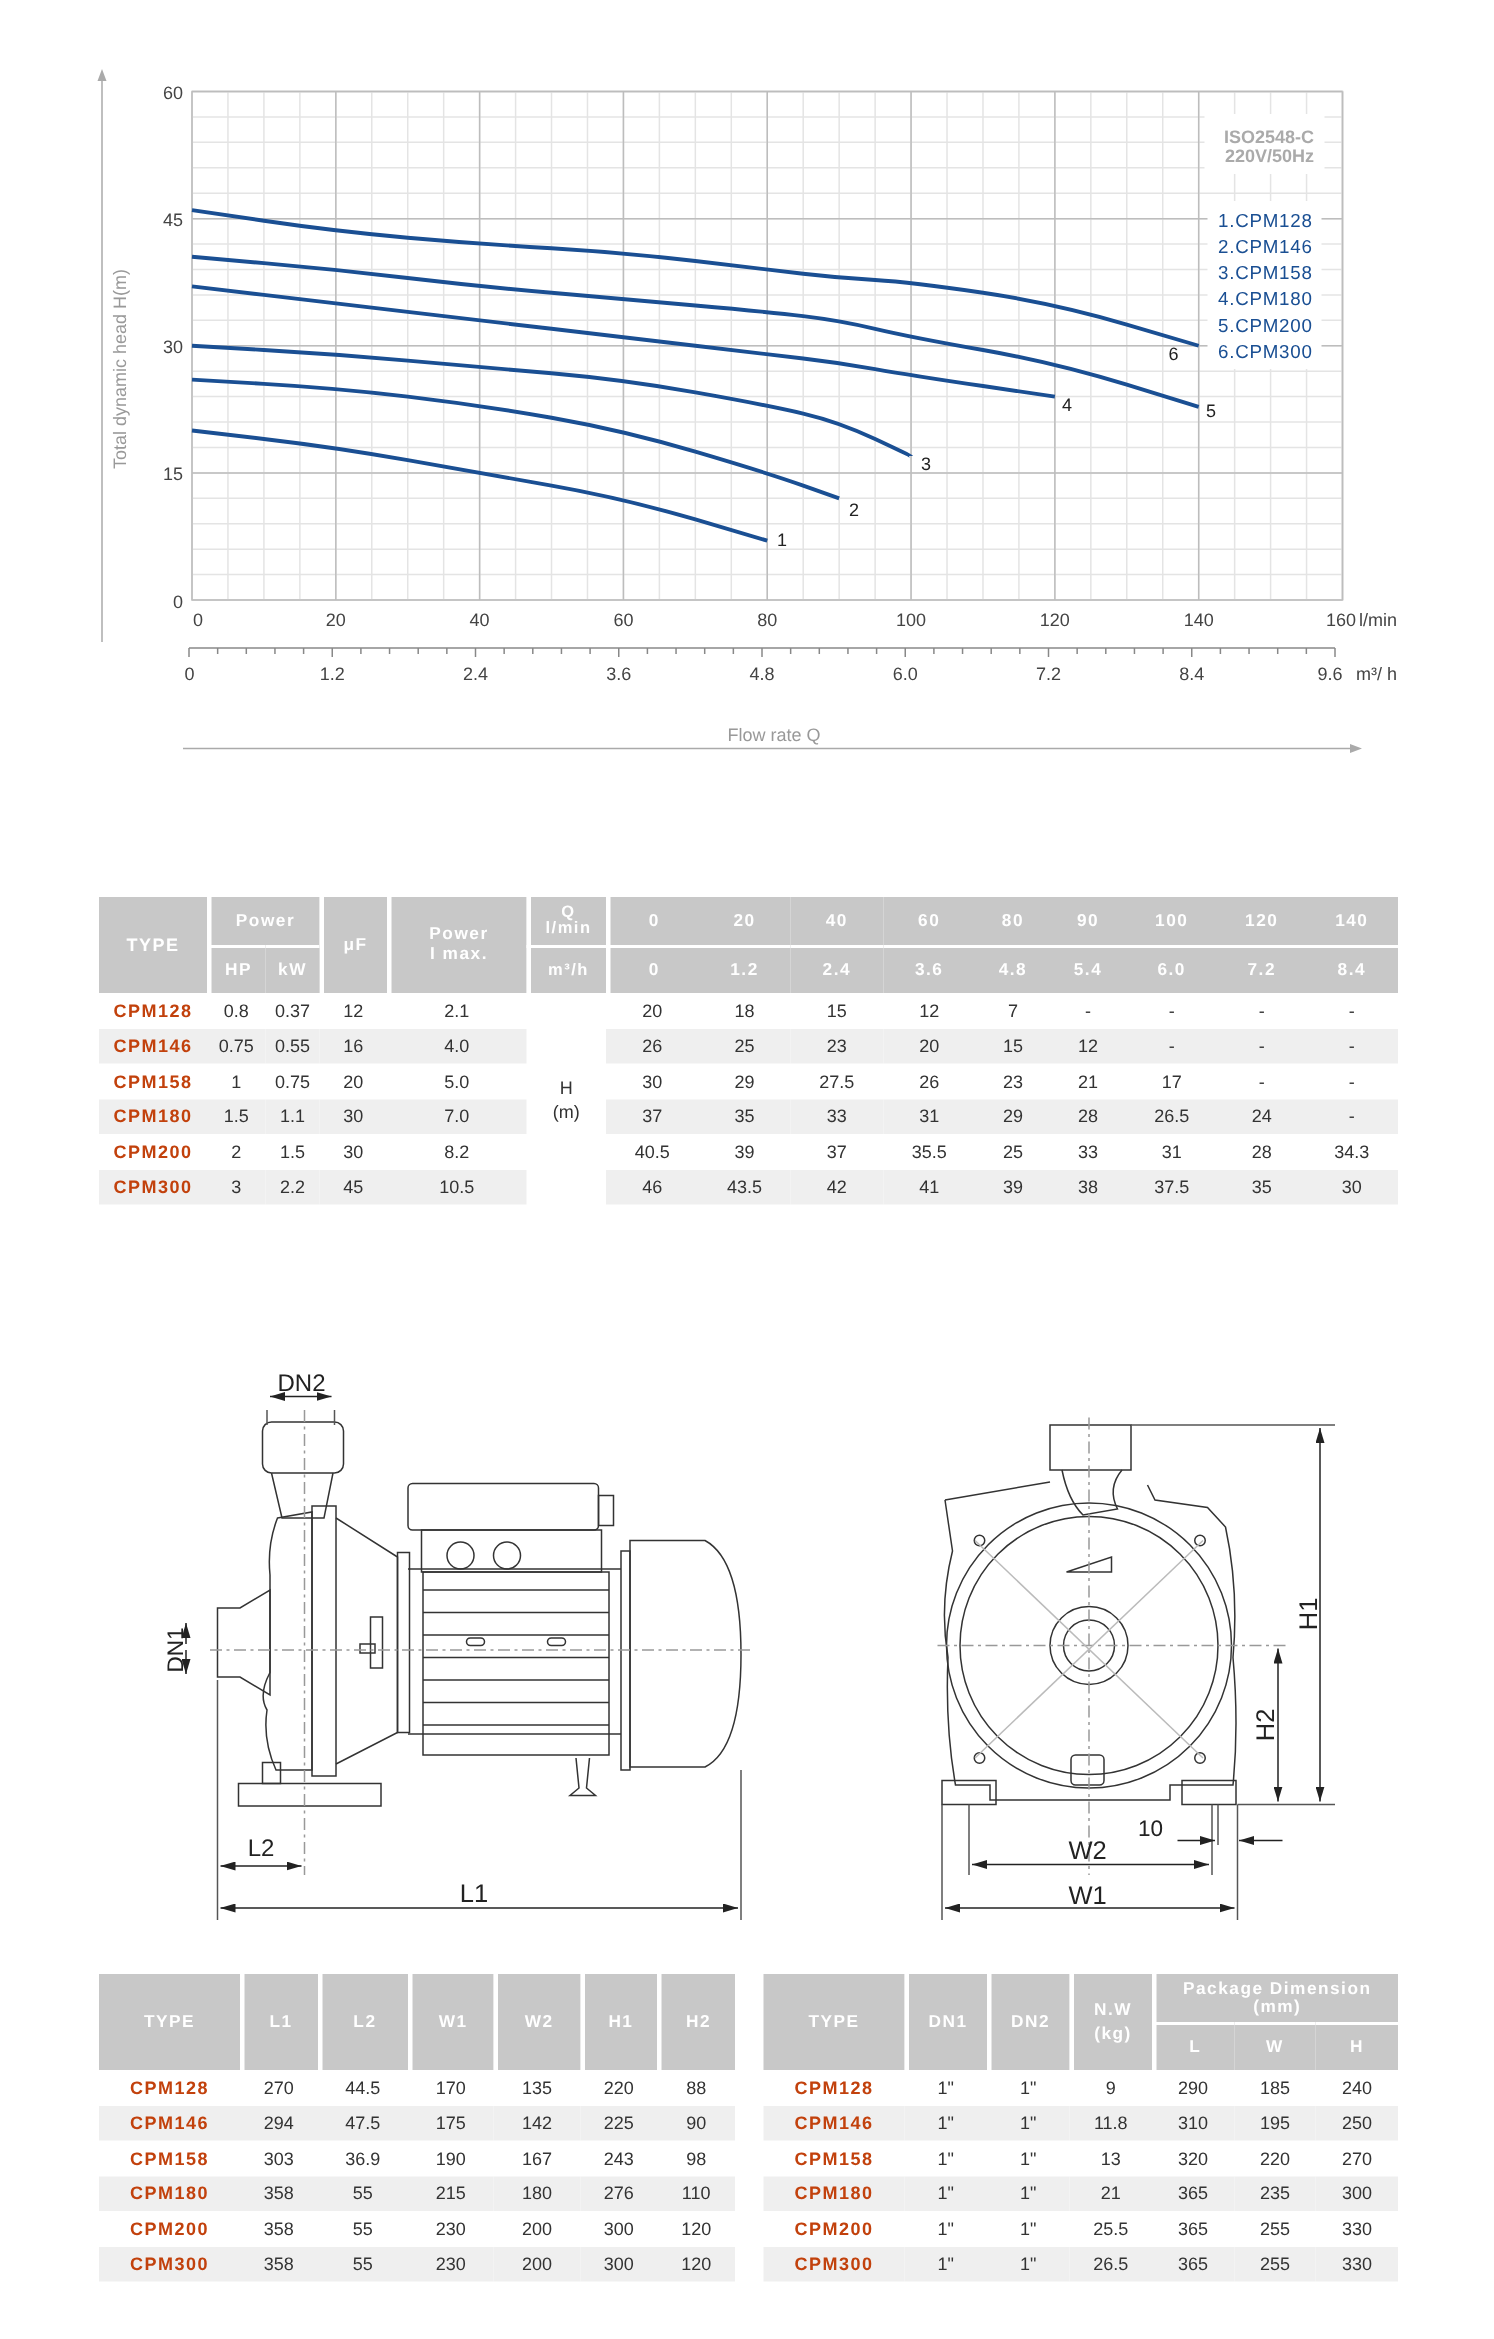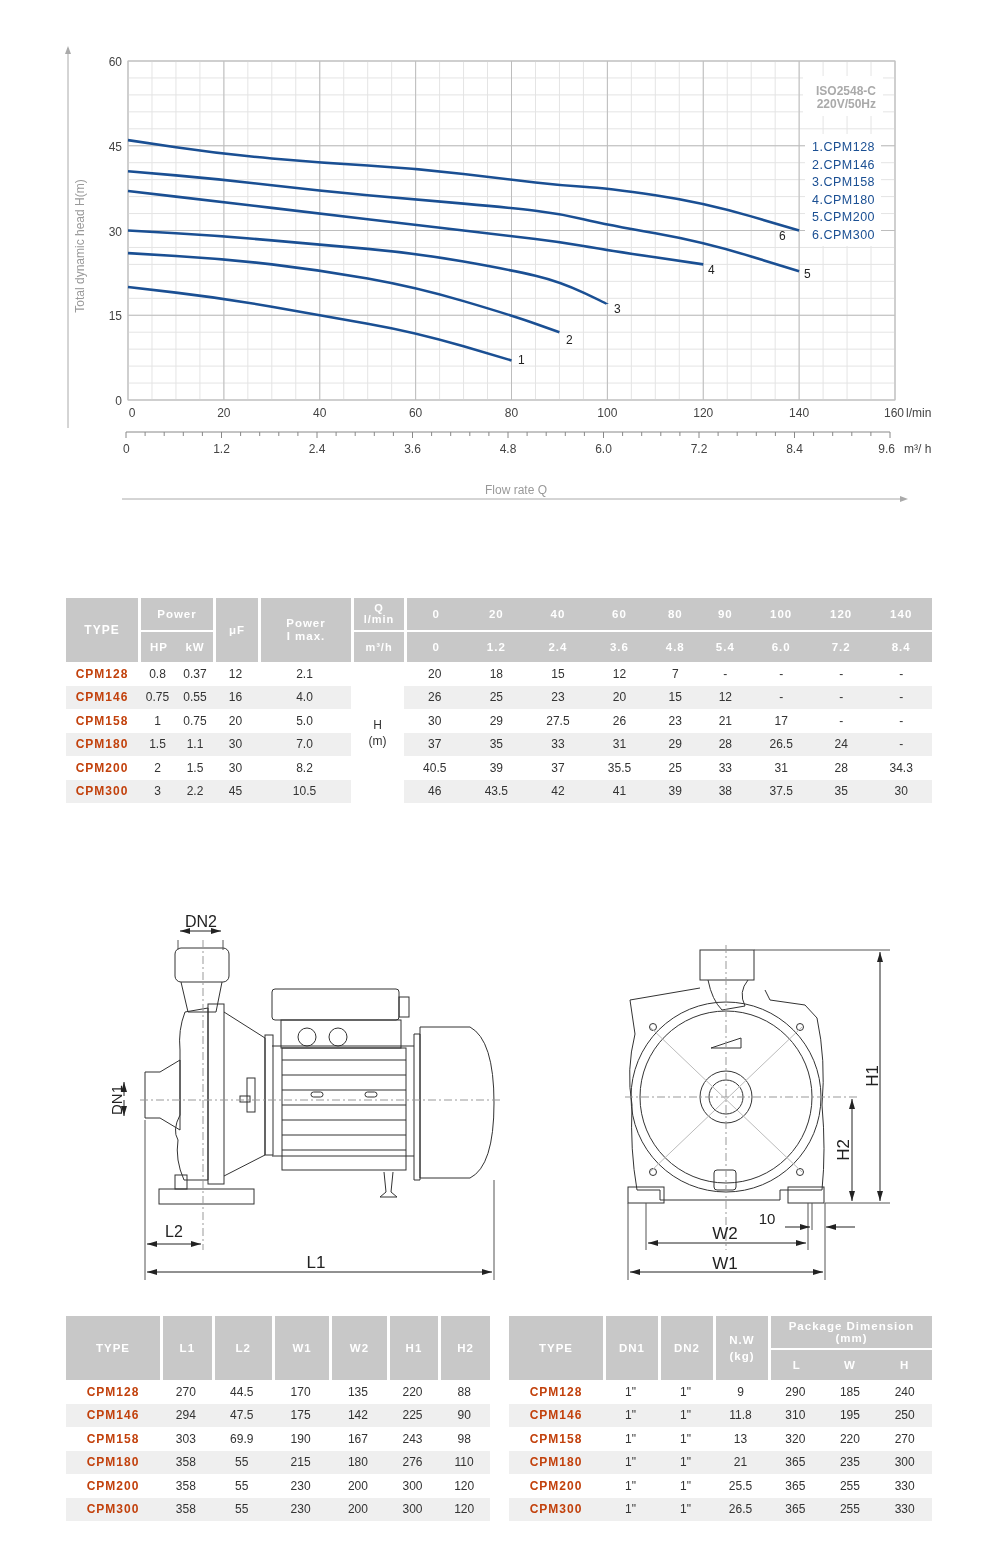--- a/index.html
+++ b/index.html
@@ -493,21 +493,21 @@
         <td>294</td>
         <td>47.5</td>
         <td>175</td>
         <td>142</td>
         <td>225</td>
         <td>90</td>
       </tr>
       <tr>
         <td class="type">CPM158</td>
         <td>303</td>
-        <td>69.9</td>
+        <td>36.9</td>
         <td>190</td>
         <td>167</td>
         <td>243</td>
         <td>98</td>
       </tr>
       <tr class="alt">
         <td class="type">CPM180</td>
         <td>358</td>
         <td>55</td>
         <td>215</td>

